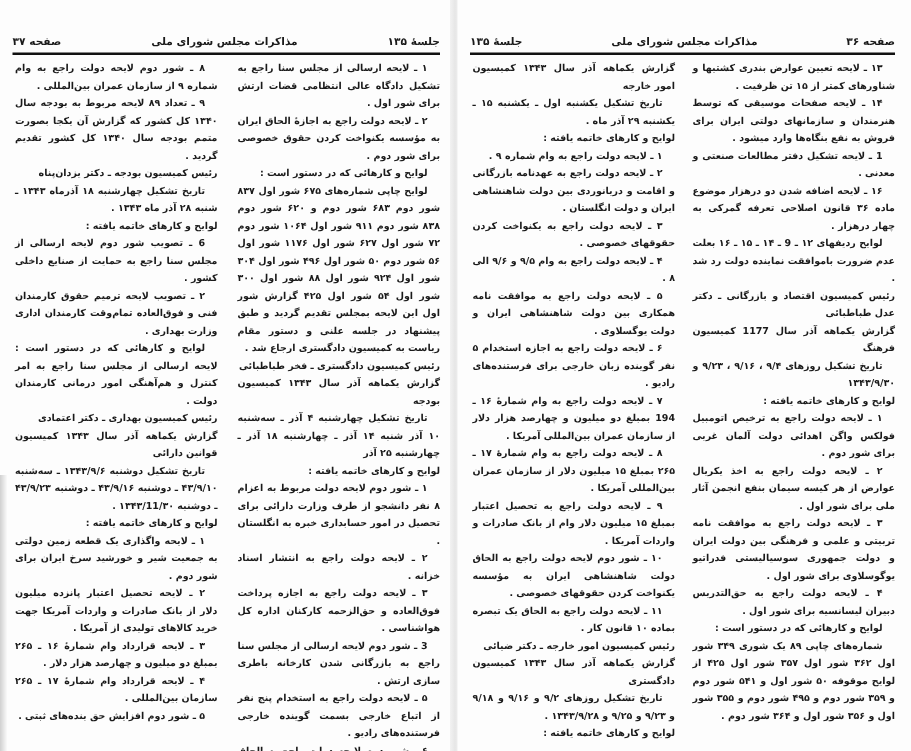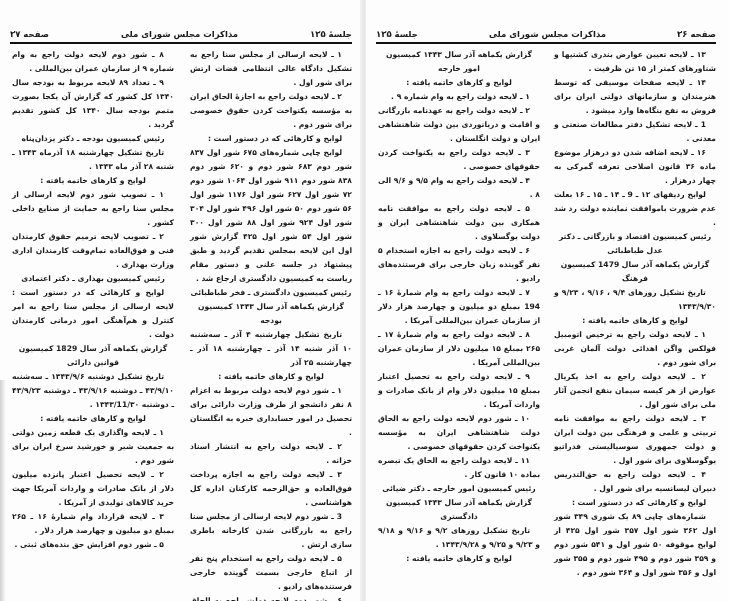--- a/index.html
+++ b/index.html
@@ -38,21 +38,21 @@
       position: absolute; top: 48px; width: 162px;
       direction: rtl; text-align: justify;
       font-size: 7.6px; line-height: 14px;
       font-weight: bold;
     }
     .page.left .col.c1 { left: 190px; }
     .page.left .col.c2 { left: 12px; }
     .page.right .col.c1 { left: 188px; }
     .page.right .col.c2 { left: 12px; }
     .para { margin: 0; text-indent: 10px; }
-    .para.center { text-align: center; text-indent: 0; }
+    .para.center { text-indent: 0; }
     .scan-edge {
       position: absolute; left: 0; top: 380px; width: 6px; height: 221px;
       background: linear-gradient(to right, #d0d0d0, transparent);
     }
   </style>
 </head>
 <body>
 
 <div class="page left">
   <div class="running-head">
@@ -76,30 +76,31 @@
       <p class="para">3 ـ شور دوم لایحه ارسالی از مجلس سنا راجع به بازرگانی شدن کارخانه باطری سازی ارتش .</p>
       <p class="para">۵ ـ لایحه دولت راجع به استخدام پنج نفر از اتباع خارجی بسمت گوینده خارجی فرستنده‌های رادیو .</p>
       <p class="para">۶ ـ شور دوم لایحه دولت راجع به الحاق دولت ایران به مؤسسه یکنواخت کردن حقوق خصوصی .</p>
     </div>
   <div class="col c2" id="lp-c2">
       <p class="para">۸ ـ شور دوم لایحه دولت راجع به وام شماره ۹ از سازمان عمران بین‌المللی .</p>
       <p class="para">۹ ـ تعداد ۸۹ لایحه مربوط به بودجه سال ۱۳۴۰ کل کشور که گزارش آن یکجا بصورت متمم بودجه سال ۱۳۴۰ کل کشور تقدیم گردید .</p>
       <p class="para center">رئیس کمیسیون بودجه ـ دکتر یزدان‌پناه</p>
       <p class="para">تاریخ تشکیل چهارشنبه ۱۸ آذرماه ۱۳۴۳ ـ شنبه ۲۸ آذر ماه ۱۳۴۳ .</p>
       <p class="para center">لوایح و کارهای خاتمه یافته :</p>
-      <p class="para">۱ ـ تصویب شور دوم لایحه ارسالی از مجلس سنا راجع به حمایت از صنایع داخلی کشور .</p>
+      <p class="para">6 ـ تصویب شور دوم لایحه ارسالی از مجلس سنا راجع به حمایت از صنایع داخلی کشور .</p>
       <p class="para">۲ ـ تصویب لایحه ترمیم حقوق کارمندان فنی و فوق‌العاده تمام‌وقت کارمندان اداری وزارت بهداری .</p>
+      <p class="para">لوایح و کارهائی که در دستور است : لایحه ارسالی از مجلس سنا راجع به امر کنترل و هم‌آهنگی امور درمانی کارمندان دولت .</p>
       <p class="para center">رئیس کمیسیون بهداری ـ دکتر اعتمادی</p>
-      <p class="para">لوایح و کارهائی که در دستور است : لایحه ارسالی از مجلس سنا راجع به امر کنترل و هم‌آهنگی امور درمانی کارمندان دولت .</p>
-      <p class="para center">گزارش یکماهه آذر سال 1829 کمیسیون قوانین دارائی</p>
+      <p class="para center">گزارش یکماهه آذر سال ۱۳۴۳ کمیسیون قوانین دارائی</p>
       <p class="para">تاریخ تشکیل دوشنبه ۱۳۴۳/۹/۶ ـ سه‌شنبه ۴۳/۹/۱۰ ـ دوشنبه ۴۳/۹/۱۶ ـ دوشنبه ۴۳/۹/۲۳ ـ دوشنبه ۱۳۴۳/11/۳۰ .</p>
       <p class="para center">لوایح و کارهای خاتمه یافته :</p>
       <p class="para">۱ ـ لایحه واگذاری یک قطعه زمین دولتی به جمعیت شیر و خورشید سرخ ایران برای شور دوم .</p>
       <p class="para">۲ ـ لایحه تحصیل اعتبار پانزده میلیون دلار از بانک صادرات و واردات آمریکا جهت خرید کالاهای تولیدی از آمریکا .</p>
       <p class="para">۳ ـ لایحه قرارداد وام شمارهٔ ۱۶ ـ ۲۶۵ بمبلغ دو میلیون و چهارصد هزار دلار .</p>
+      <p class="para">۴ ـ لایحه قرارداد وام شمارهٔ ۱۷ ـ ۲۶۵ سازمان بین‌المللی .</p>
       <p class="para">۵ ـ شور دوم افزایش حق بنده‌های ثبتی .</p>
     </div>
   <div class="scan-edge"></div>
 </div>
 
 <div class="gutter"></div>
 
 <div class="page right">
   <div class="running-head">
     <span>صفحه ۳۶</span>
@@ -107,32 +108,33 @@
     <span>جلسهٔ ۱۳۵</span>
   </div>
   <div class="head-rule"></div>
   <div class="col c1" id="rp-c1">
       <p class="para">۱۳ ـ لایحه تعیین عوارض بندری کشتیها و شناورهای کمتر از ۱۵ تن ظرفیت .</p>
       <p class="para">۱۴ ـ لایحه صفحات موسیقی که توسط هنرمندان و سازمانهای دولتی ایران برای فروش به نفع بنگاه‌ها وارد میشود .</p>
       <p class="para">1 ـ لایحه تشکیل دفتر مطالعات صنعتی و معدنی .</p>
       <p class="para">۱۶ ـ لایحه اضافه شدن دو درهزار موضوع ماده ۳۶ قانون اصلاحی تعرفه گمرکی به چهار درهزار .</p>
       <p class="para">لوایح ردیفهای ۱۲ ـ 9 ـ ۱۴ ـ ۱۵ ـ ۱۶ بعلت عدم ضرورت باموافقت نماینده دولت رد شد .</p>
       <p class="para center">رئیس کمیسیون اقتصاد و بازرگانی ـ دکتر عدل طباطبائی</p>
-      <p class="para center">گزارش یکماهه آذر سال 1479 کمیسیون فرهنگ</p>
+      <p class="para center">گزارش یکماهه آذر سال 1177 کمیسیون فرهنگ</p>
       <p class="para">تاریخ تشکیل روزهای ۹/۴ ، ۹/۱۶ ، ۹/۲۳ و ۱۳۴۳/۹/۳۰</p>
       <p class="para center">لوایح و کارهای خاتمه یافته :</p>
       <p class="para">۱ ـ لایحه دولت راجع به ترخیص اتومبیل فولکس واگن اهدائی دولت آلمان غربی برای شور دوم .</p>
       <p class="para">۲ ـ لایحه دولت راجع به اخذ یکریال عوارض از هر کیسه سیمان بنفع انجمن آثار ملی برای شور اول .</p>
       <p class="para">۳ ـ لایحه دولت راجع به موافقت نامه تربیتی و علمی و فرهنگی بین دولت ایران و دولت جمهوری سوسیالیستی فدراتیو یوگوسلاوی برای شور اول .</p>
       <p class="para">۴ ـ لایحه دولت راجع به حق‌التدریس دبیران لیسانسیه برای شور اول .</p>
       <p class="para">لوایح و کارهائی که در دستور است :</p>
       <p class="para">شماره‌های چاپی ۸۹ یک شوری ۳۴۹ شور اول ۳۶۲ شور اول ۳۵۷ شور اول ۴۲۵ از لوایح موقوفه ۵۰ شور اول و ۵۴۱ شور دوم و ۳۵۹ شور دوم و ۴۹۵ شور دوم و ۳۵۵ شور اول و ۳۵۶ شور اول و ۳۶۴ شور دوم .</p>
     </div>
   <div class="col c2" id="rp-c2">
       <p class="para center">گزارش یکماهه آذر سال ۱۳۴۳ کمیسیون امور خارجه</p>
+      <p class="para">تاریخ تشکیل یکشنبه اول ـ یکشنبه ۱۵ ـ یکشنبه ۲۹ آذر ماه .</p>
       <p class="para center">لوایح و کارهای خاتمه یافته :</p>
       <p class="para">۱ ـ لایحه دولت راجع به وام شماره ۹ .</p>
       <p class="para">۲ ـ لایحه دولت راجع به عهدنامه بازرگانی و اقامت و دریانوردی بین دولت شاهنشاهی ایران و دولت انگلستان .</p>
       <p class="para">۳ ـ لایحه دولت راجع به یکنواخت کردن حقوقهای خصوصی .</p>
       <p class="para">۴ ـ لایحه دولت راجع به وام ۹/۵ و ۹/۶ الی ۸ .</p>
       <p class="para">۵ ـ لایحه دولت راجع به موافقت نامه همکاری بین دولت شاهنشاهی ایران و دولت یوگسلاوی .</p>
       <p class="para">۶ ـ لایحه دولت راجع به اجازه استخدام ۵ نفر گوینده زبان خارجی برای فرستنده‌های رادیو .</p>
       <p class="para">۷ ـ لایحه دولت راجع به وام شمارهٔ ۱۶ ـ 194 بمبلغ دو میلیون و چهارصد هزار دلار از سازمان عمران بین‌المللی آمریکا .</p>
       <p class="para">۸ ـ لایحه دولت راجع به وام شمارهٔ ۱۷ ـ ۲۶۵ بمبلغ ۱۵ میلیون دلار از سازمان عمران بین‌المللی آمریکا .</p>
       <p class="para">۹ ـ لایحه دولت راجع به تحصیل اعتبار بمبلغ ۱۵ میلیون دلار وام از بانک صادرات و واردات آمریکا .</p>

